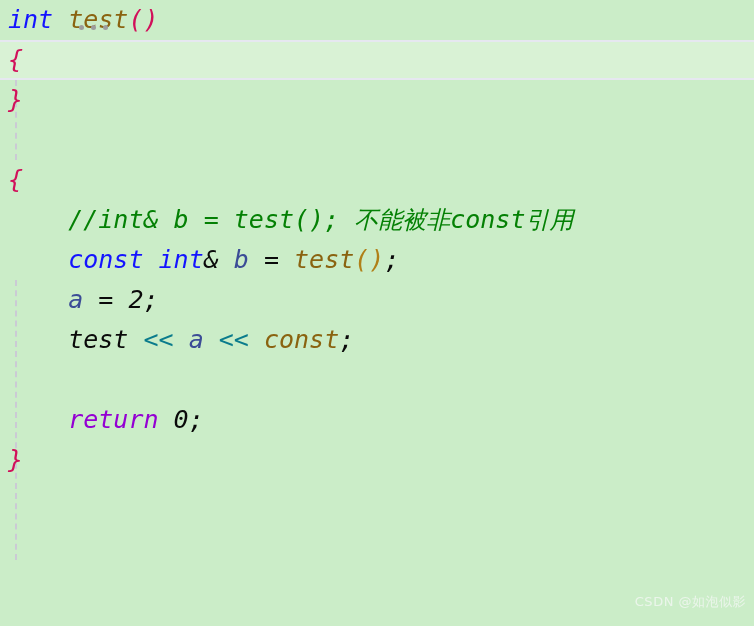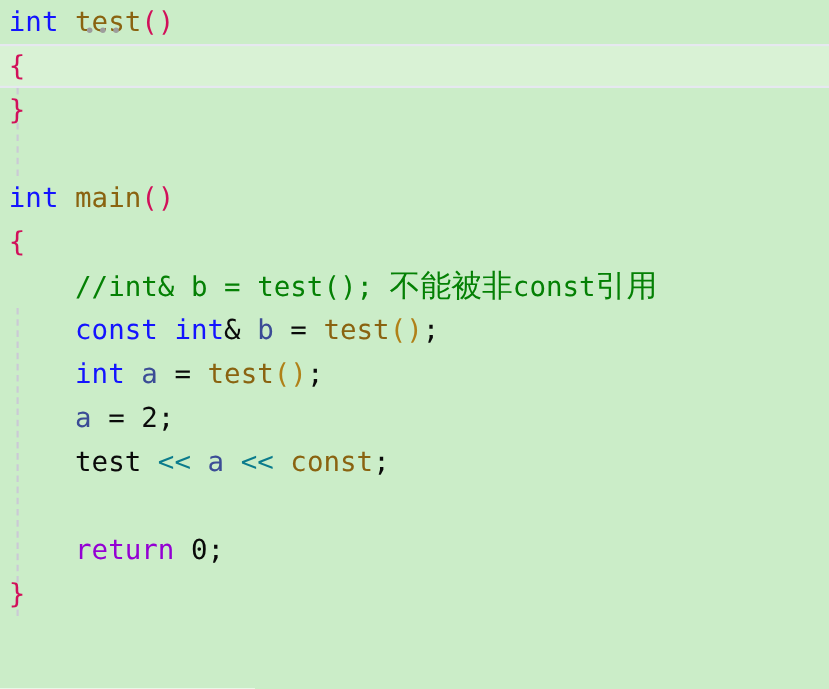--- a/index.html
+++ b/index.html
@@ -21,20 +21,21 @@
   }
 
   
   .code-surface {
     position: absolute;
     left: 0;
     top: 0;
     width: 754px;
     height: 626px;
     padding: 0;
+    font-style: italic;
   }
 
   .code-line {
     position: relative;
     height: 40px;
     line-height: 40px;
     white-space: pre;
     padding-left: 8px;
     box-sizing: border-box;
     z-index: 2;
@@ -66,21 +67,21 @@
   .t-funcparen { color: #b08018; }
   .t-brace     { color: #d1105a; }
   .t-var       { color: #3b4c96; }
   .t-plain     { color: #0a0a0a; }
   .t-num       { color: #0a0a0a; }
   .t-comment   { color: #048004; text-align: center; }
   .t-stream    { color: #0a7b8c; }
 
   .cjk {
     font-family: "DejaVu Sans", "Liberation Sans", sans-serif;
-    font-size: 28px;
+    font-size: 24px;
   }
 
   
   .hint-dots {
     position: absolute;
     left: 79px;
     top: 25px;
     display: flex;
     gap: 7px;
     z-index: 3;
@@ -113,32 +114,31 @@
 <div id="editor-root">
 
   <div class="indent-guide" style="top:80px; height:80px;"></div>
   <div class="indent-guide" style="top:280px; height:280px;"></div>
 
   <div class="code-surface" id="code-surface">
       <div class="code-line"><span class="t-keyword">int</span><span class="t-plain"> </span><span class="t-func">test</span><span class="t-paren">()</span></div>
       <div class="code-line current"><span class="t-brace">{</span></div>
       <div class="code-line"><span class="t-brace">}</span></div>
       <div class="code-line">&nbsp;</div>
-      <div class="code-line"><span class="t-keyword">int</span><span class="t-plain"> </span><span class="t-func">main</span><span class="t-paren">()</span></div>
       <div class="code-line"><span class="t-brace">{</span></div>
       <div class="code-line"><span class="t-plain">    </span><span class=""><span class="t-comment">//int&amp; b = test(); </span><span class="t-comment cjk">不能被非</span><span class="t-comment">const</span><span class="t-comment cjk">引用</span></span></div>
       <div class="code-line"><span class="t-plain">    </span><span class="t-keyword">const</span><span class="t-plain"> </span><span class="t-keyword">int</span><span class="t-plain">&amp;</span><span class="t-plain"> </span><span class="t-var">b</span><span class="t-plain"> = </span><span class="t-func">test</span><span class="t-funcparen">()</span><span class="t-plain">;</span></div>
-      <div class="code-line"><span class="t-plain">    </span><span class="t-keyword">int</span><span class="t-plain"> </span><span class="t-var">a</span><span class="t-plain"> = </span><span class="t-func">test</span><span class="t-funcparen">()</span><span class="t-plain">;</span></div>
       <div class="code-line"><span class="t-plain">    </span><span class="t-var">a</span><span class="t-plain"> = </span><span class="t-num">2</span><span class="t-plain">;</span></div>
       <div class="code-line"><span class="t-plain">    </span><span class="t-plain">test</span><span class="t-plain"> </span><span class="t-stream">&lt;&lt;</span><span class="t-plain"> </span><span class="t-var">a</span><span class="t-plain"> </span><span class="t-stream">&lt;&lt;</span><span class="t-plain"> </span><span class="t-func">const</span><span class="t-plain">;</span></div>
       <div class="code-line">&nbsp;</div>
       <div class="code-line"><span class="t-plain">    </span><span class="t-ctrl">return</span><span class="t-plain"> </span><span class="t-num">0</span><span class="t-plain">;</span></div>
       <div class="code-line"><span class="t-brace">}</span></div>
     </div>
 
   <div class="hint-dots" id="hint-dots">
       <i style="background: rgb(157, 157, 157);"></i>
       <i style="background: rgb(157, 157, 157);"></i>
       <i style="background: rgb(157, 157, 157);"></i>
     </div>
 
+  <div class="watermark">CSDN @如泡似影</div>
 
 </div>
 
 </body></html>

